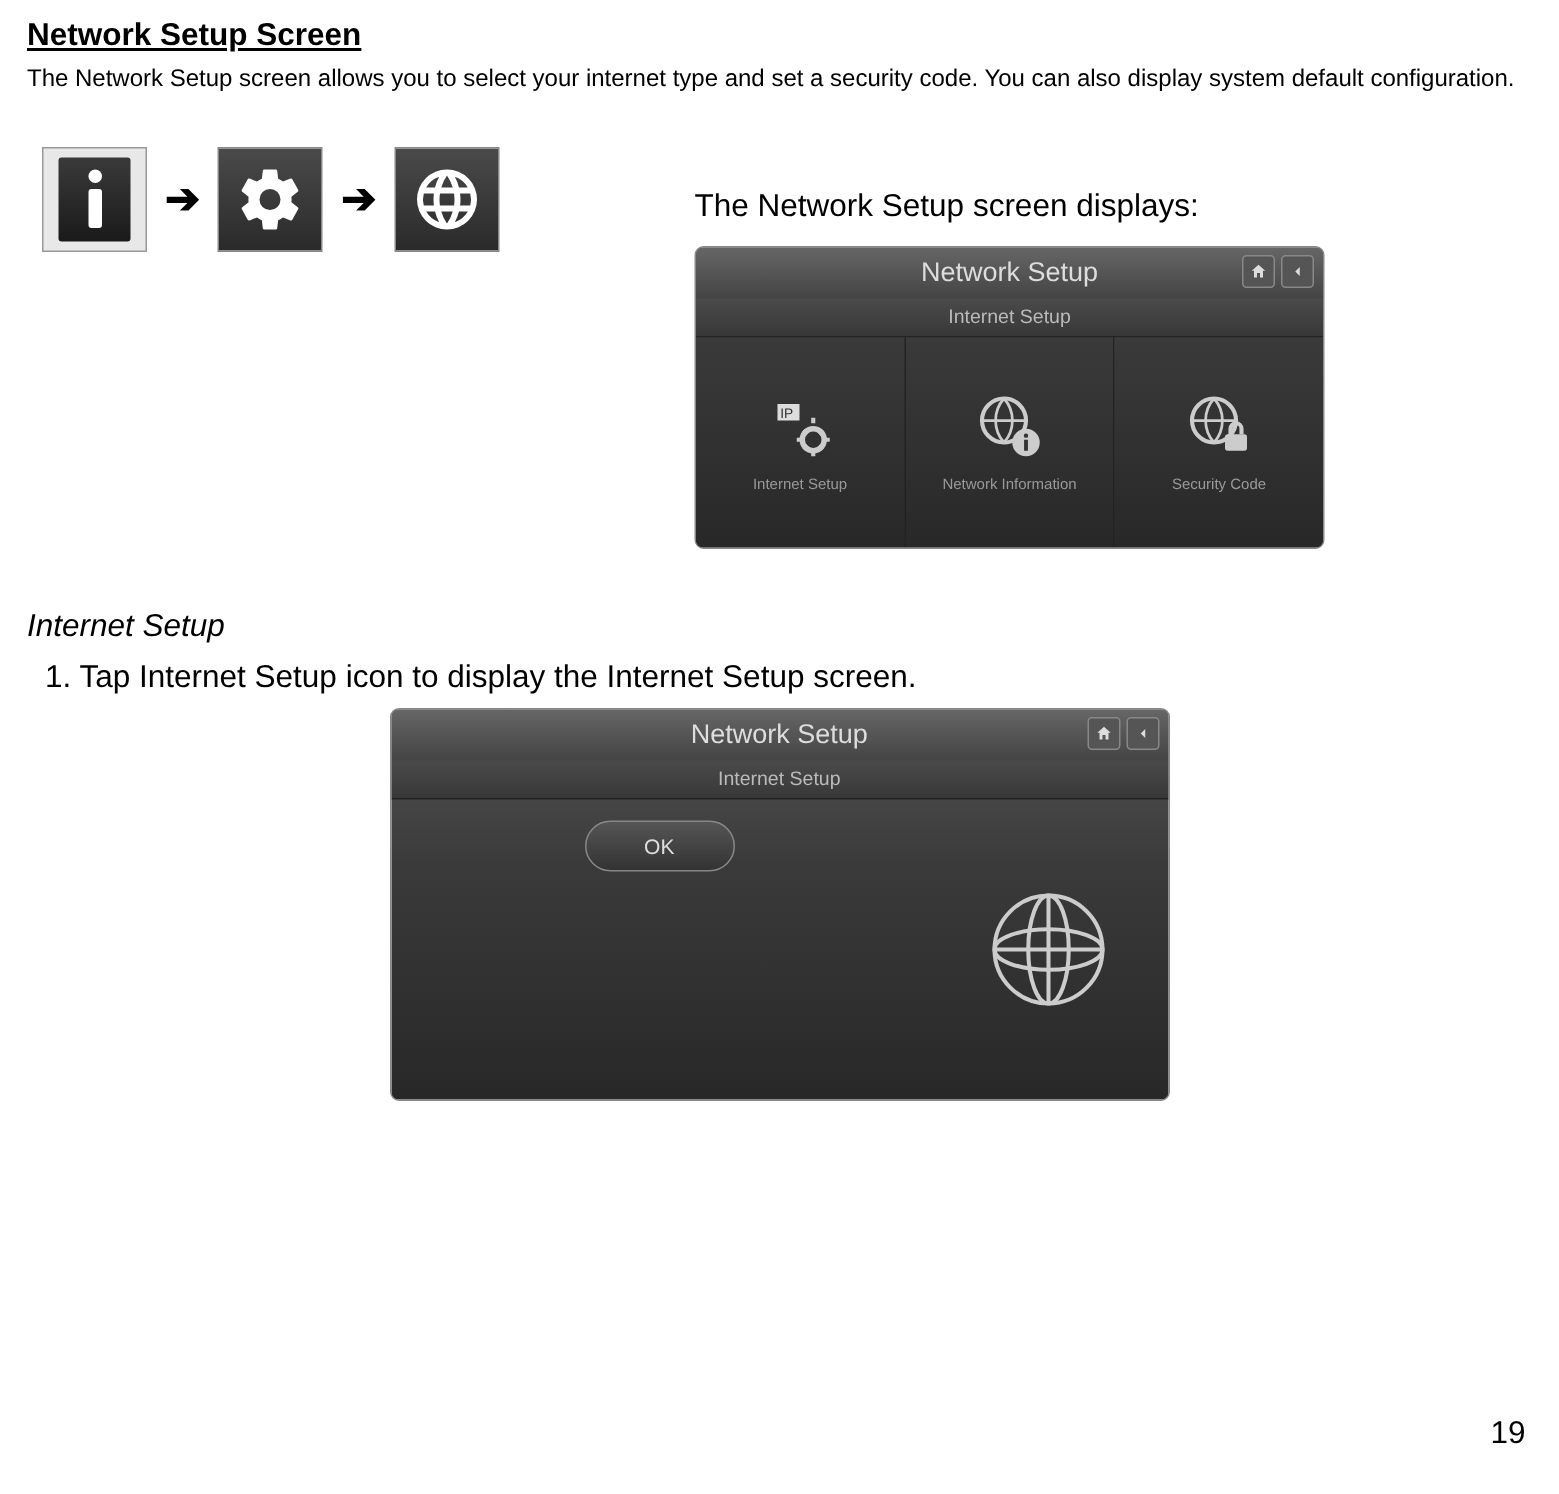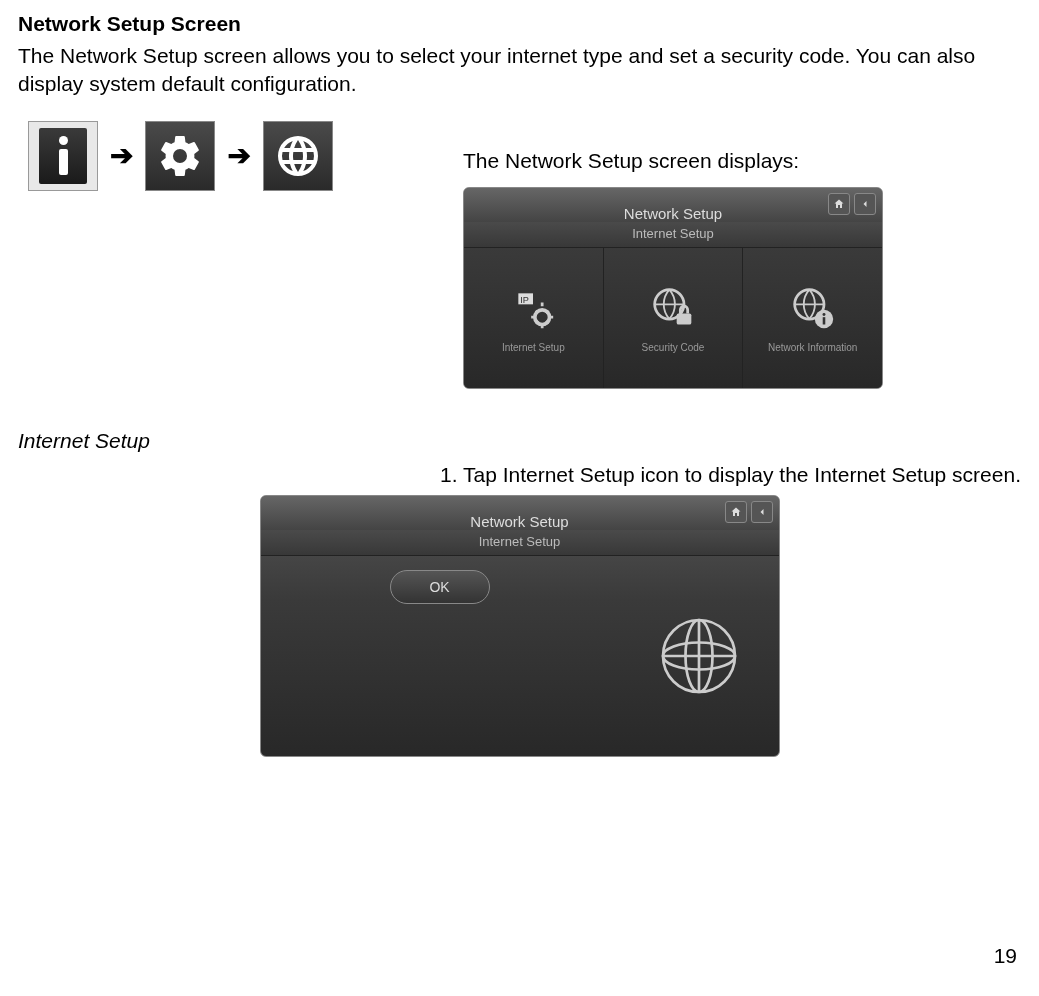--- a/index.html
+++ b/index.html
@@ -13,25 +13,26 @@
       height: 996px;
       background: #fff;
       color: #000;
       padding: 12px 18px 0 18px;
       position: relative;
     }
     .section-title {
       font-weight: 700;
       font-size: 21px;
       margin-bottom: 6px;
+      text-decoration: underline;
     }
     .intro-text {
-      font-size: 21px;
+      font-size: 16px;
       line-height: 1.35;
-      margin-bottom: 4px;
+      margin-bottom: 16px;
     }
     .two-col {
       display: flex;
       gap: 40px;
       margin-top: 4px;
     }
     .col-left {
       width: 395px;
       padding-left: 10px;
     }
@@ -101,26 +102,26 @@
       width: 420px;
       background: linear-gradient(#555 0%, #3a3a3a 40%, #2a2a2a 100%);
       border: 1px solid #888;
       border-radius: 6px;
       overflow: hidden;
       color: #ccc;
       font-family: Arial, sans-serif;
     }
     .ds-header {
       display: flex;
-      align-items: flex-end;
+      align-items: center;
       justify-content: center;
       position: relative;
       height: 34px;
       background: linear-gradient(#666, #444);
-      font-size: 15px;
+      font-size: 18px;
       color: #ddd;
     }
     .ds-header-icons {
       position: absolute;
       right: 6px;
       top: 5px;
       display: flex;
       gap: 4px;
     }
     .ds-header-icon {
@@ -176,21 +177,20 @@
     }
     .subsection-title {
       font-style: italic;
       font-size: 21px;
       margin-top: 40px;
       margin-bottom: 10px;
     }
     .step-numbered {
       font-size: 21px;
       margin-left: 12px;
-      text-align: right;
     }
     .internet-setup-screen {
       margin: 8px auto 0;
       width: 520px;
       background: linear-gradient(#555 0%, #3a3a3a 40%, #282828 100%);
       border: 1px solid #888;
       border-radius: 6px;
       overflow: hidden;
       color: #ccc;
     }
@@ -325,37 +325,37 @@
                 <path d="M17 9v2M17 21v2M11 17h2M21 17h2M13.5 13.5l1.4 1.4M19.1 19.1l1.4 1.4M20.5 13.5l-1.4 1.4M14.9 19.1l-1.4 1.4" stroke="#ccc" stroke-width="1.5"></path>
               </svg>
           </div>
           <span>Internet Setup</span>
         </div>
         <div class="ds-tile">
           <div class="ds-tile-icon">
             <svg viewBox="0 0 24 24">
                 <circle cx="10" cy="10" r="8" fill="none" stroke="#ccc" stroke-width="1.5"></circle>
                 <path d="M2 10h16M10 2a12 12 0 0 1 0 16M10 2a12 12 0 0 0 0 16" fill="none" stroke="#ccc" stroke-width="1"></path>
-                <rect x="14" y="15" width="8" height="6" rx="1" fill="#ccc"></rect>
-                <path d="M16 15v-2a2 2 0 0 1 4 0v2" fill="none" stroke="#ccc" stroke-width="1.5"></path>
-              </svg>
-          </div>
-          <span>Security Code</span>
+                <circle cx="18" cy="18" r="5" fill="#ccc"></circle>
+                <circle cx="18" cy="15.5" r="0.8" fill="#333"></circle>
+                <rect x="17.3" y="17" width="1.4" height="4" fill="#333"></rect>
+              </svg>
+          </div>
+          <span>Network Information</span>
         </div>
         <div class="ds-tile">
           <div class="ds-tile-icon">
             <svg viewBox="0 0 24 24">
                 <circle cx="10" cy="10" r="8" fill="none" stroke="#ccc" stroke-width="1.5"></circle>
                 <path d="M2 10h16M10 2a12 12 0 0 1 0 16M10 2a12 12 0 0 0 0 16" fill="none" stroke="#ccc" stroke-width="1"></path>
-                <circle cx="18" cy="18" r="5" fill="#ccc"></circle>
-                <circle cx="18" cy="15.5" r="0.8" fill="#333"></circle>
-                <rect x="17.3" y="17" width="1.4" height="4" fill="#333"></rect>
-              </svg>
-          </div>
-          <span>Network Information</span>
+                <rect x="14" y="15" width="8" height="6" rx="1" fill="#ccc"></rect>
+                <path d="M16 15v-2a2 2 0 0 1 4 0v2" fill="none" stroke="#ccc" stroke-width="1.5"></path>
+              </svg>
+          </div>
+          <span>Security Code</span>
         </div>
       </div>
     </div>
   </div>
 </div>
 
 <div class="subsection-title">Internet Setup</div>
 <div class="step-numbered">1.  Tap Internet Setup icon to display the Internet Setup screen.</div>
 
 <div class="internet-setup-screen">

